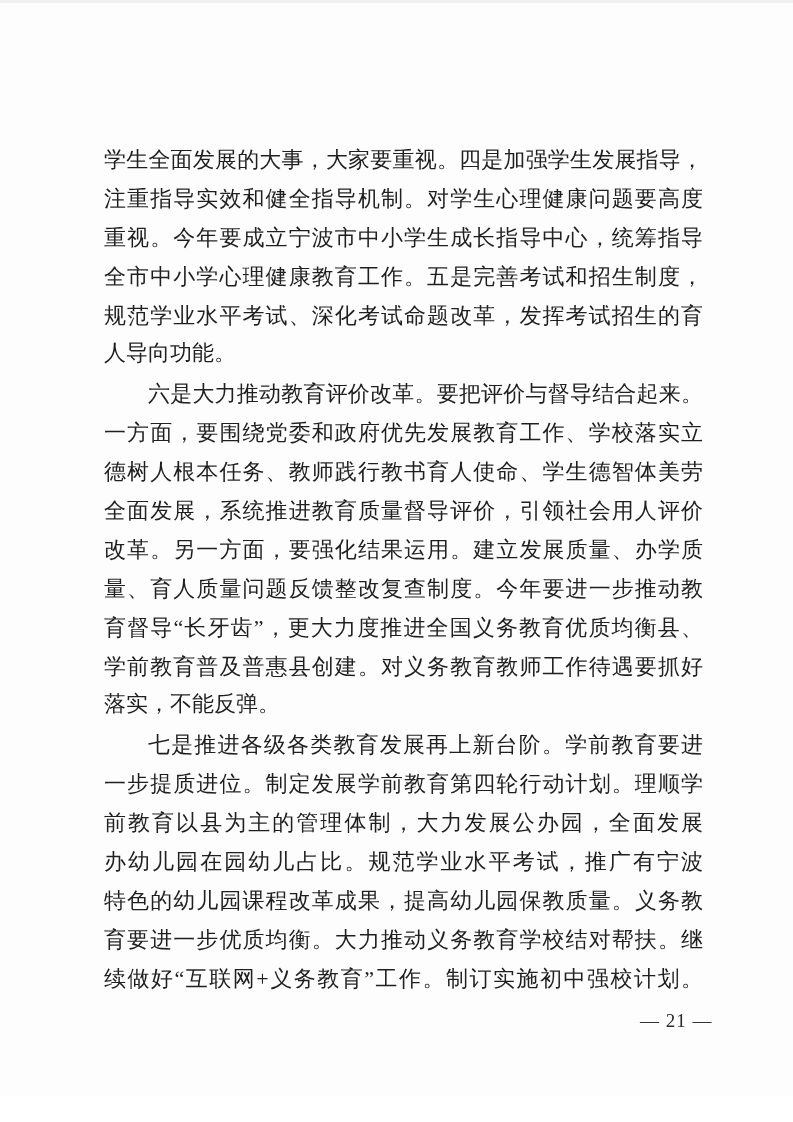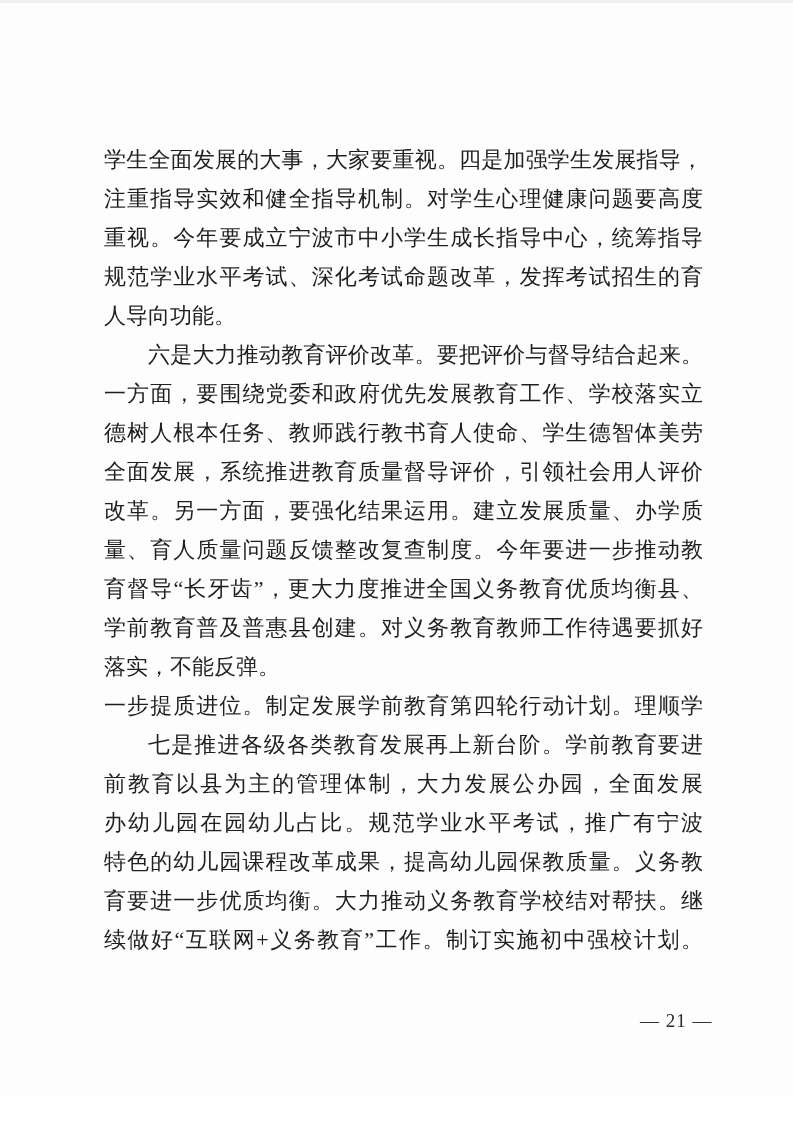--- a/index.html
+++ b/index.html
@@ -44,20 +44,21 @@
     text-align: justify;
     text-align-last: justify;
     text-justify: inter-character;
   }
   .line.indent {
     text-indent: 44px;
   }
   .line.no-justify {
     text-align: left;
     text-align-last: left;
+    font-family: Liberation Mono, monospace;
   }
   .page-number {
     position: absolute;
     top: 1010px;
     left: 640px;
     font-size: 19px;
     line-height: 22px;
     letter-spacing: 1px;
     color: #2a2a2a;
     white-space: pre;
@@ -66,37 +67,38 @@
 </head>
 <body>
 
 <div class="page" style="background: rgb(253, 253, 253);">
   <div class="page-top-edge"></div>
   <div class="text-block" id="text-block" style="color: rgb(31, 31, 31);">
       <div class="para">
         <div class="line">学生全面发展的大事，大家要重视。四是加强学生发展指导，</div>
         <div class="line">注重指导实效和健全指导机制。对学生心理健康问题要高度</div>
         <div class="line">重视。今年要成立宁波市中小学生成长指导中心，统筹指导</div>
+        <div class="line">全市中小学心理健康教育工作。五是完善考试和招生制度，</div>
         <div class="line">规范学业水平考试、深化考试命题改革，发挥考试招生的育</div>
         <div class="line no-justify">人导向功能。</div>
       </div>
       <div class="para">
         <div class="line indent">六是大力推动教育评价改革。要把评价与督导结合起来。</div>
         <div class="line">一方面，要围绕党委和政府优先发展教育工作、学校落实立</div>
         <div class="line">德树人根本任务、教师践行教书育人使命、学生德智体美劳</div>
         <div class="line">全面发展，系统推进教育质量督导评价，引领社会用人评价</div>
         <div class="line">改革。另一方面，要强化结果运用。建立发展质量、办学质</div>
         <div class="line">量、育人质量问题反馈整改复查制度。今年要进一步推动教</div>
         <div class="line">育督导“长牙齿”，更大力度推进全国义务教育优质均衡县、</div>
         <div class="line">学前教育普及普惠县创建。对义务教育教师工作待遇要抓好</div>
         <div class="line no-justify">落实，不能反弹。</div>
       </div>
       <div class="para">
+        <div class="line indent">七是推进各级各类教育发展再上新台阶。学前教育要进</div>
         <div class="line">一步提质进位。制定发展学前教育第四轮行动计划。理顺学</div>
-        <div class="line indent">七是推进各级各类教育发展再上新台阶。学前教育要进</div>
         <div class="line">前教育以县为主的管理体制，大力发展公办园，全面发展</div>
         <div class="line">办幼儿园在园幼儿占比。规范学业水平考试，推广有宁波</div>
         <div class="line">特色的幼儿园课程改革成果，提高幼儿园保教质量。义务教</div>
         <div class="line">育要进一步优质均衡。大力推动义务教育学校结对帮扶。继</div>
         <div class="line">续做好“互联网+义务教育”工作。制订实施初中强校计划。</div>
       </div>
     </div>
   <div class="page-number">— 21 —</div>
 </div>
 

